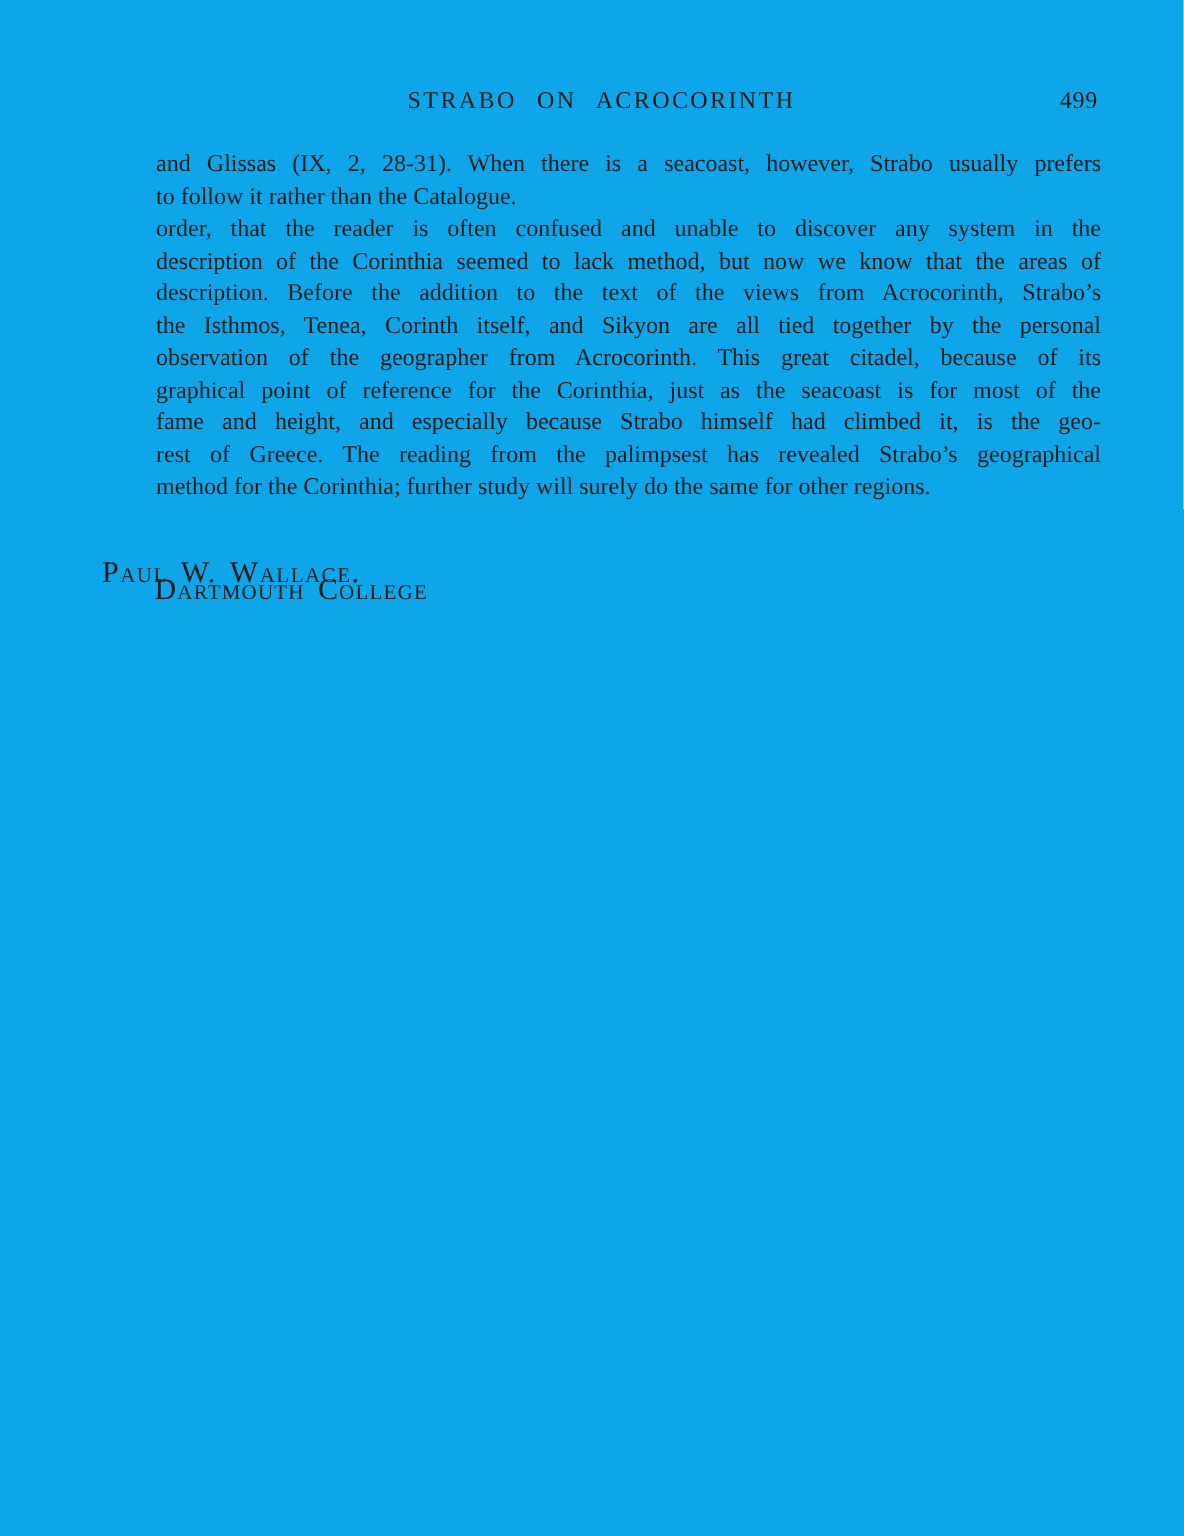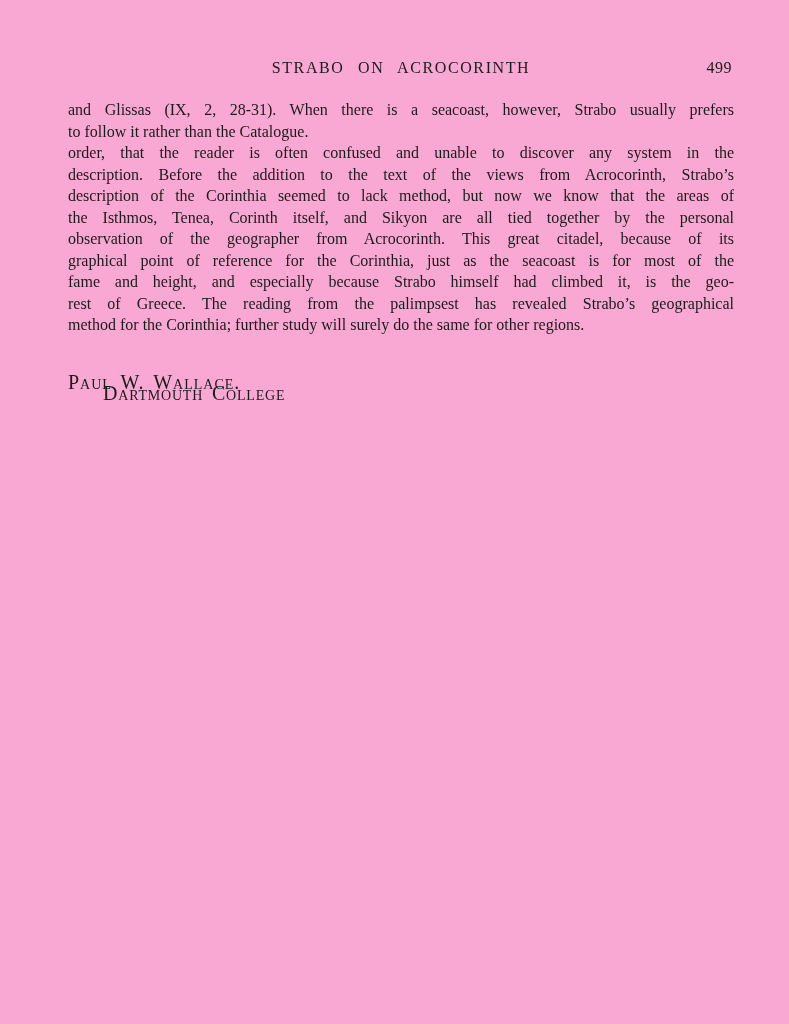--- a/index.html
+++ b/index.html
@@ -1,21 +1,21 @@
 <!DOCTYPE html>
 <html><head>
 <meta charset="utf-8">
 <style>
   * { margin: 0; padding: 0; box-sizing: border-box; }
   html, body { background: #ffffff; }
   .page {
     position: relative;
     width: 789px;
     height: 1024px;
-    background: #f9a8d4;
+    background: #0ea5e9;
     font-family: "Liberation Serif", "DejaVu Serif", serif;
     color: #1b1b1b;
     overflow: hidden;
   }
   .running-header {
     position: absolute;
     top: 59px;
     left: 68px;
     width: 666px;
     text-align: center;
@@ -38,20 +38,21 @@
     left: 68px;
     width: 666px;
     font-size: 16px;
     line-height: 21.5px;
   }
   .line {
     text-align: justify;
     text-align-last: justify;
     height: 21.5px;
     overflow: hidden;
+    margin-left: 36px;
   }
   .line.indent { text-indent: 29px; }
   .line.last { text-align-last: left; }
   .signature {
     position: absolute;
     top: 371px;
     left: 68px;
     width: 666px;
     padding-right: 37px;
     text-align: left;
@@ -80,22 +81,22 @@
     <span class="page-number">499</span>
   </div>
 
   <div class="text-block">
     <div class="para">
       <div class="line">and Glissas (IX, 2, 28-31). When there is a seacoast, however, Strabo usually prefers</div>
       <div class="line last">to follow it rather than the Catalogue.</div>
     </div>
     <div class="para">
       <div class="line">order, that the reader is often confused and unable to discover any system in the</div>
+      <div class="line">description of the Corinthia seemed to lack method, but now we know that the areas of</div>
       <div class="line">description. Before the addition to the text of the views from Acrocorinth, Strabo’s</div>
-      <div class="line">description of the Corinthia seemed to lack method, but now we know that the areas of</div>
       <div class="line">the Isthmos, Tenea, Corinth itself, and Sikyon are all tied together by the personal</div>
       <div class="line">observation of the geographer from Acrocorinth. This great citadel, because of its</div>
       <div class="line">graphical point of reference for the Corinthia, just as the seacoast is for most of the</div>
       <div class="line">fame and height, and especially because Strabo himself had climbed it, is the geo-</div>
       <div class="line">rest of Greece. The reading from the palimpsest has revealed Strabo’s geographical</div>
       <div class="line last">method for the Corinthia; further study will surely do the same for other regions.</div>
     </div>
   </div>
 
   <div class="signature">Paul W. Wallace.</div>

